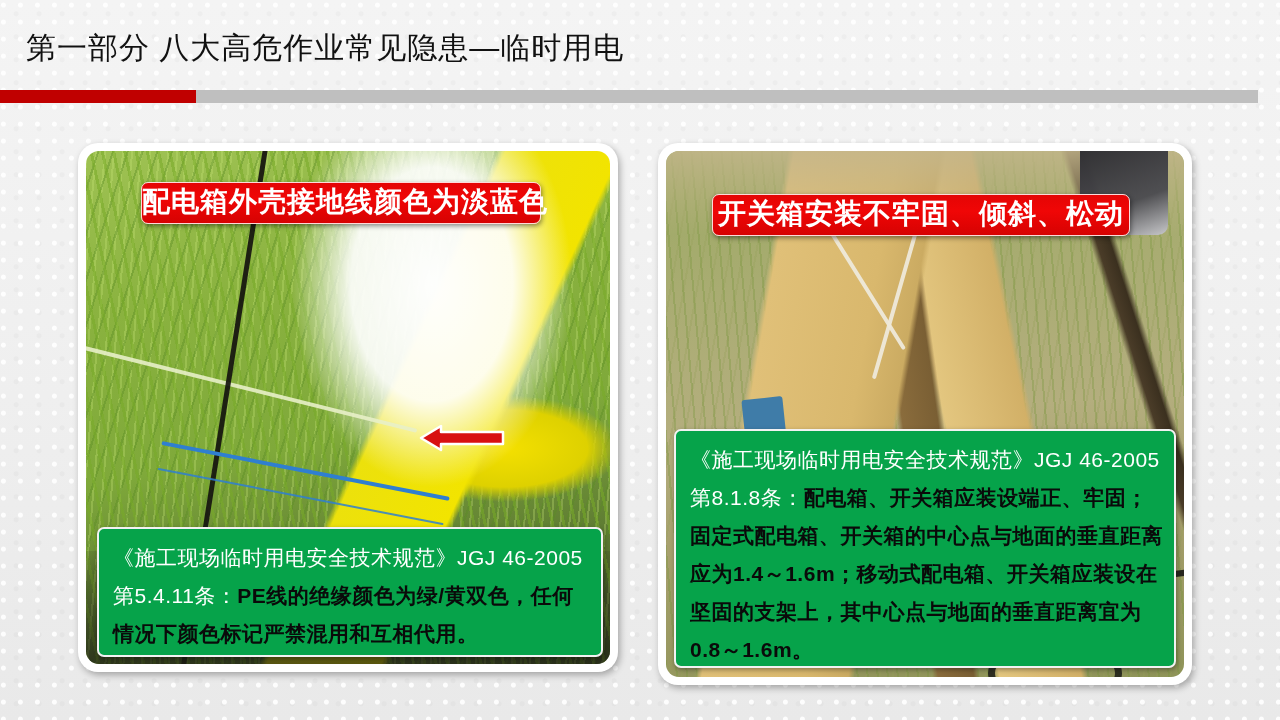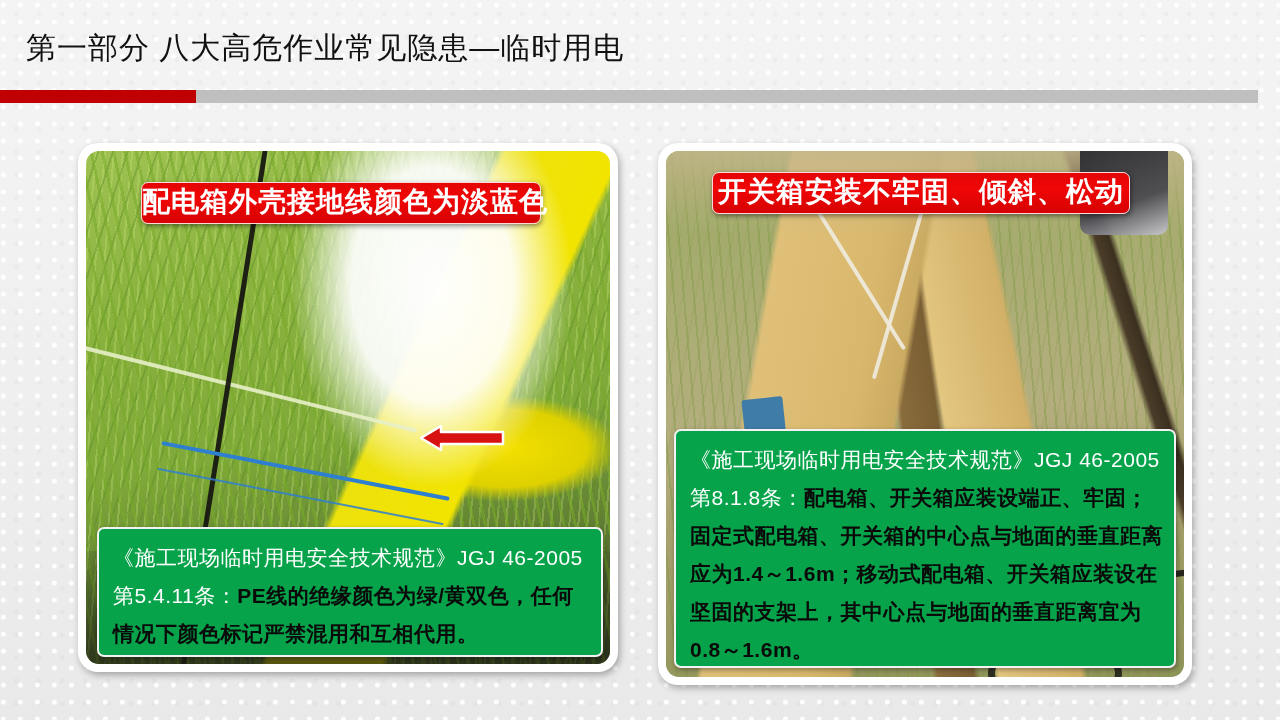--- a/index.html
+++ b/index.html
@@ -191,21 +191,21 @@
     color: #ffffff;
     font-size: 28px;
     font-weight: bold;
     letter-spacing: 1px;
     text-align: center;
     box-sizing: border-box;
     line-height: 38px;
     white-space: nowrap;
   }
   .banner-left  { left: 141px; top: 182px; width: 400px; height: 42px; }
-  .banner-right { left: 712px; top: 172px; width: 418px; height: 42px; }
+  .banner-right { left: 712px; top: 194px; width: 418px; height: 42px; }
 
   
   .greenbox {
     position: absolute;
     background: #06a34a;
     border: 2px solid #f2f2f2;
     border-radius: 7px;
     box-sizing: border-box;
     padding: 10px 7px 12px 14px;
     box-shadow: 1px 2px 5px rgba(0,0,0,.35);

